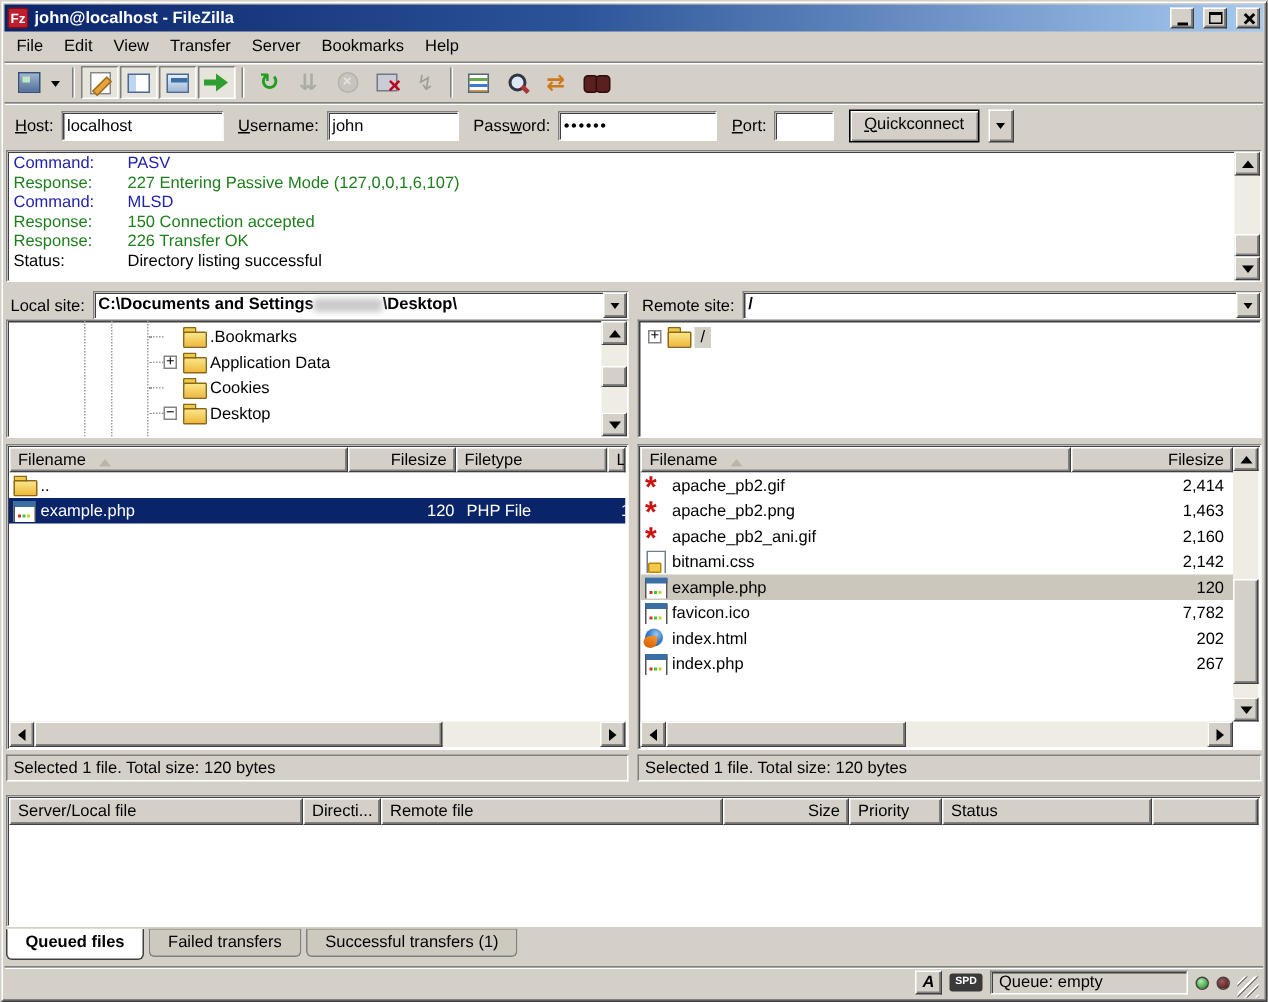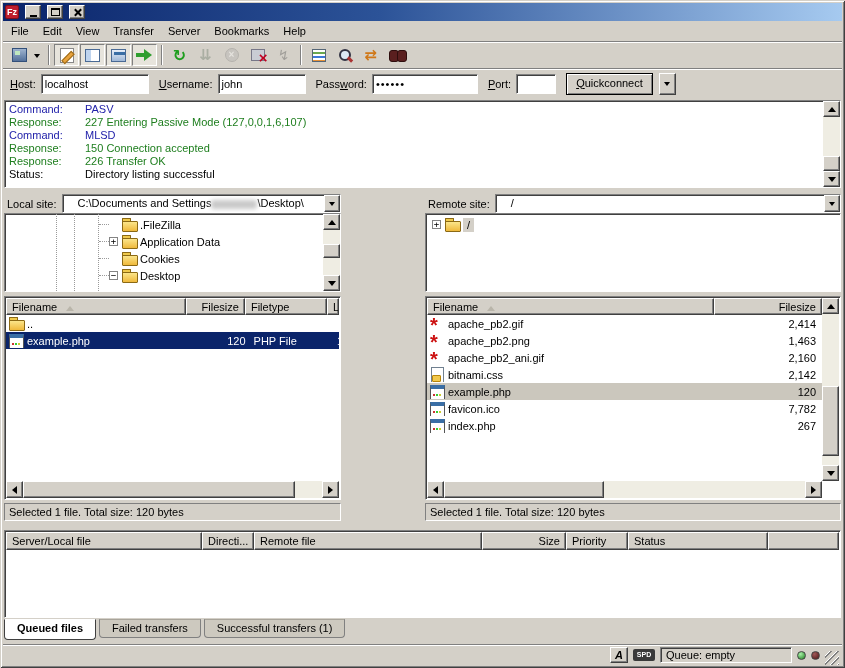--- a/index.html
+++ b/index.html
@@ -95,26 +95,26 @@
   .tri-r { width:0;height:0;border:4px solid transparent;border-left:5px solid #000;margin-right:-4px; }
   .vscroll { position:absolute; width:17px; background:#EFEDE3; }
   .vscroll .sb-down { position:absolute; bottom:0; }
   .vthumb { position:absolute; left:0; width:17px; }
   .hscroll { position:absolute; height:17px; background:#EFEDE3; }
   .hscroll .sb-btn { position:absolute; top:0; height:17px; }
   .hthumb { position:absolute; top:0; height:17px; }
 
   
   .pane { position:absolute; top:194px; height:327px; }
-  .pane-local { left:4px; width:337px; }
+  .pane-local { left:4px; width:415px; }
   .pane-remote { left:425px; width:416px; }
   .site-row { position:absolute; left:0; top:0; right:0; height:19px; display:flex; align-items:center; }
   .site-label { padding:0 5px 0 3px; white-space:nowrap; }
   .combo { flex:1; height:19px; display:flex; background:#fff; }
-  .combo-text { flex:1; padding:2px 15px; white-space:nowrap; overflow:hidden; }
+  .combo-text { flex:1; padding:2px 3px; white-space:nowrap; overflow:hidden;font-weight:bold; }
   .combo-btn { width:16px; display:flex; align-items:center; justify-content:center; }
   .redact { display:inline-block; width:46px; height:9px; background:#c9c9c9; filter:blur(2px); border-radius:2px; vertical-align:middle; }
 
   .treebox { position:absolute; left:0; top:19px; right:0; height:79px; background:#fff; overflow:hidden; }
   .vline { position:absolute; top:0; bottom:0; border-left:1px dotted #9a9a9a; }
   .trow { position:relative; height:17px; display:flex; align-items:center; padding-left:104px; }
   .trow.shallow { padding-left:6px; }
   .trow::before { content:""; position:absolute; left:94px; top:8px; width:10px; border-top:1px dotted #9a9a9a; }
   .trow.shallow::before { display:none; }
   .texp { width:9px; height:9px; flex:0 0 9px; border:1px solid #848484; background:#fff; margin-right:3px;
@@ -182,20 +182,21 @@
   .grip { width:14px; height:14px; align-self:flex-end;
     background:repeating-linear-gradient(135deg,transparent 0 3px,#fff 3px 4px,#808080 4px 5px); }
 </style>
 </head>
 <body>
 
 <div class="window">
 
   <div class="titlebar">
     <div class="app-icon">Fz</div>
+    <div class="title-text">john@localhost - FileZilla</div>
     <div class="winbtn bevel-out">
         <span class="g-min"></span>
       </div>
     <div class="winbtn bevel-out">
         <span class="g-max"></span>
       </div>
     <div class="winbtn bevel-out">
         <span class="g-close"></span>
       </div>
   </div>
@@ -322,21 +323,21 @@
           </div>
       </div>
     </div>
     <div class="treebox bevel-in">
       <div class="vline" style="left:51px"></div>
       <div class="vline" style="left:69px"></div>
       <div class="vline" style="left:93px"></div>
       <div class="trow" style="margin-top:2px">
         <span class="texp" data-exp="none"></span>
         <span class="fi" data-icon="folder"></span>
-        <span>.FileZilla</span>
+        <span>.Bookmarks</span>
       </div>
       <div class="trow">
         <span class="texp" data-exp="plus"></span>
         <span class="fi" data-icon="folder"></span>
         <span>Application Data</span>
       </div>
       <div class="trow">
         <span class="texp" data-exp="none"></span>
         <span class="fi" data-icon="folder"></span>
         <span>Cookies</span>
@@ -470,20 +471,27 @@
         </div>
         <div class="lrow">
           <div class="cell" style="width:287px">
               <span class="fi" data-icon="php"></span>
               <span>favicon.ico</span>
             </div>
           <div class="cell num" style="flex:1">7,782</div>
         </div>
         <div class="lrow">
           <div class="cell" style="width:287px">
+              <span class="fi" data-icon="firefox"></span>
+              <span>index.html</span>
+            </div>
+          <div class="cell num" style="flex:1">202</div>
+        </div>
+        <div class="lrow">
+          <div class="cell" style="width:287px">
               <span class="fi" data-icon="php"></span>
               <span>index.php</span>
             </div>
           <div class="cell num" style="flex:1">267</div>
         </div>
       </div>
       <div class="vscroll" style="right:1px;top:1px;bottom:18px;">
         <div class="sb-btn bevel-out">
             <span class="tri-u"></span>
           </div>

